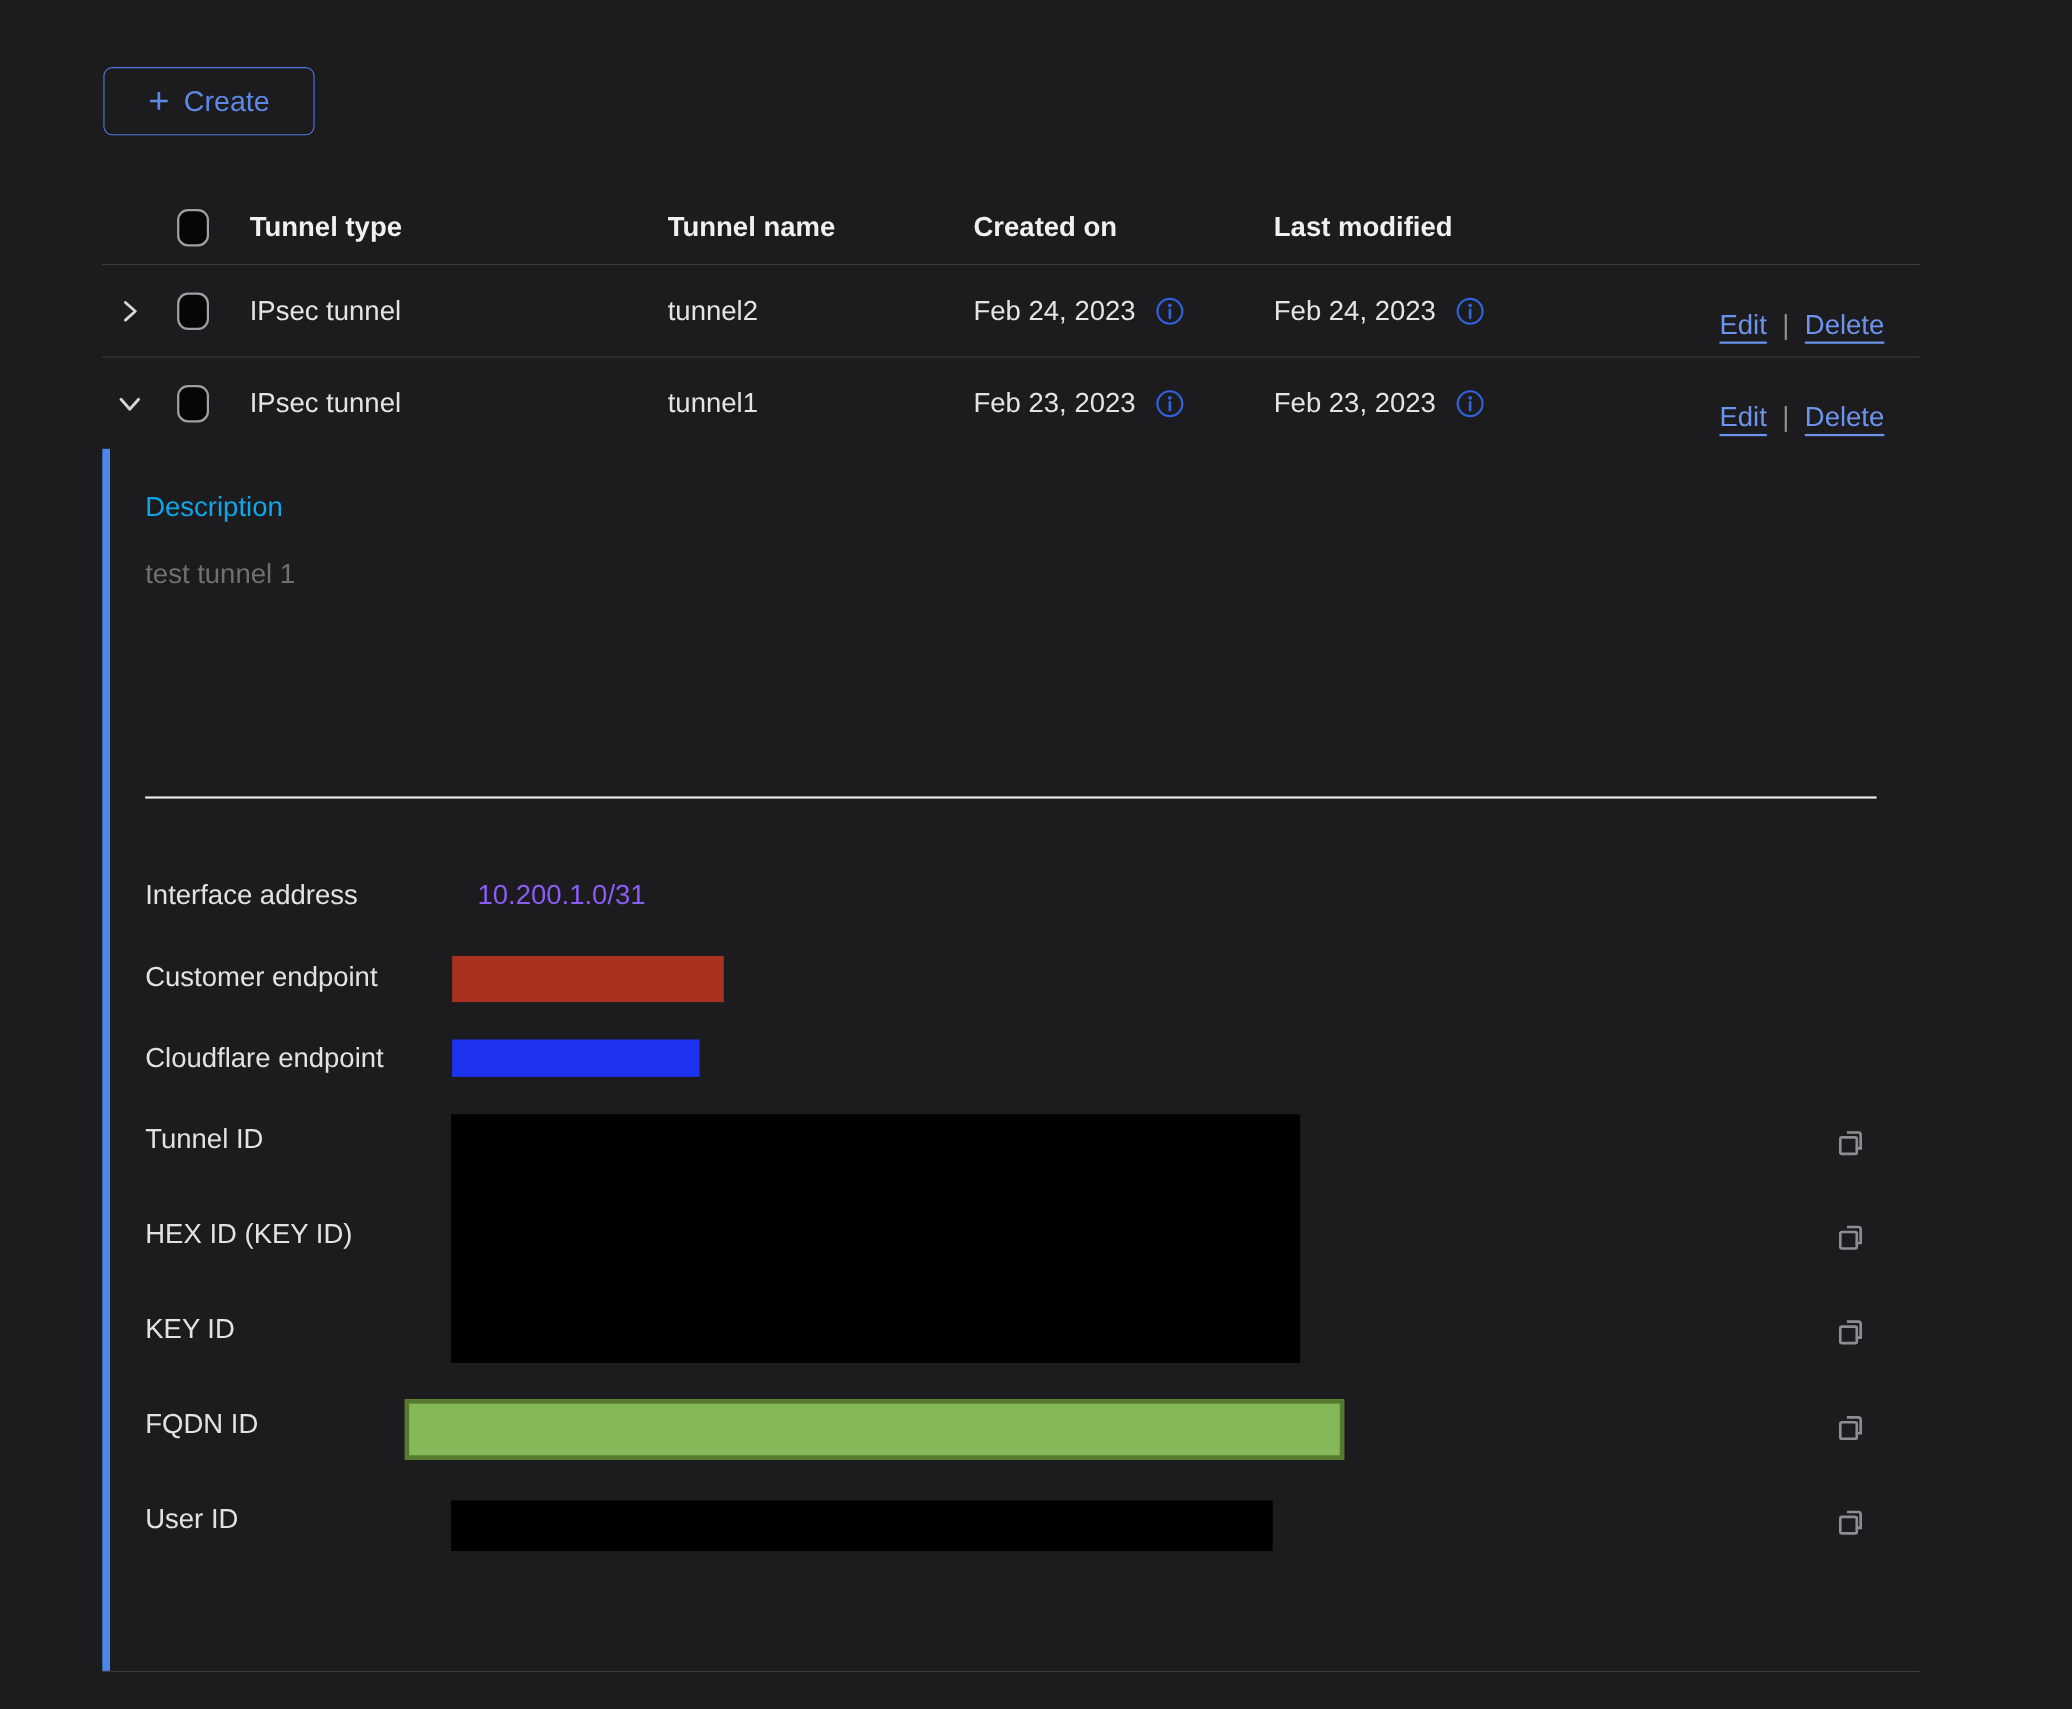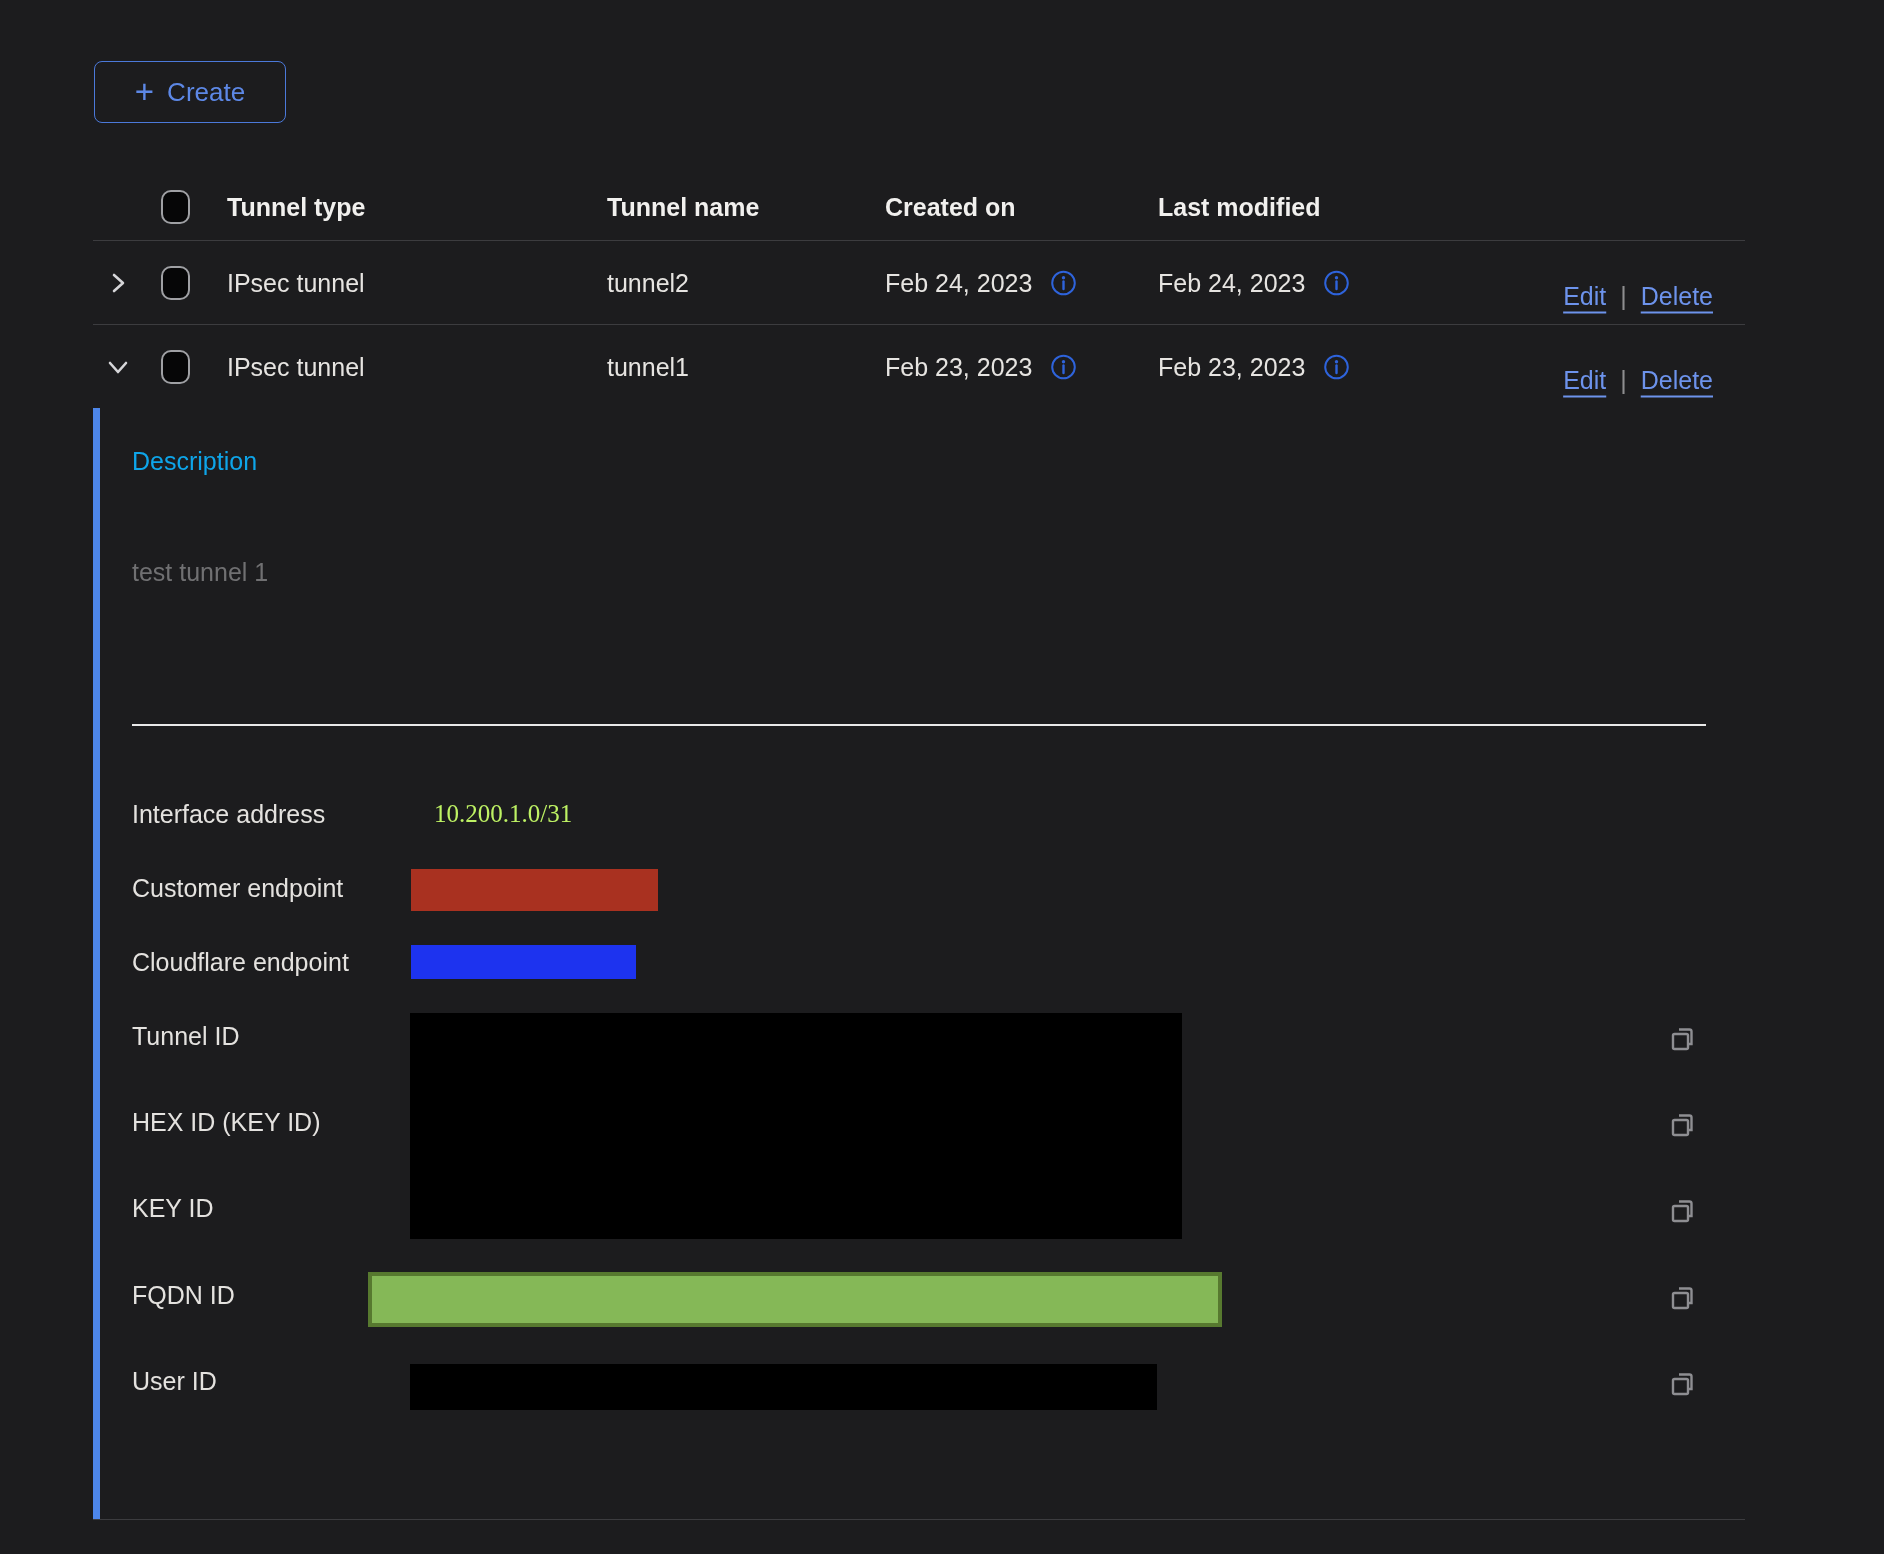--- a/index.html
+++ b/index.html
@@ -37,26 +37,26 @@
   .icon-btn { display: inline-flex; cursor: pointer; }
 
   .link { color: #6d93ec; text-decoration: underline; text-underline-offset: 7px; text-decoration-thickness: 2px; cursor: pointer; }
   .actions { display: inline-flex; align-items: center; gap: 14px; }
   .action-sep { color: #8d8d90; font-size: 25px; }
 
   
   .expand-bar { position: absolute; left: 93px; top: 408px; width: 7px; height: 1111px; background: #4d86ea; }
   .panel-text { position: absolute; left: 132px; font-size: 25px; white-space: nowrap; }
   .desc-label { top: 447px; color: #0ea5e9; }
-  .desc-value { top: 558px; color: #707072; }
+  .desc-value { top: 508px; color: #707072; }
   .btn-health { left: 132px; top: 600px; width: 316px; height: 62px; font-size: 25px; }
   .light-divider { position: absolute; left: 132px; top: 724px; width: 1574px; height: 2px; background: #e9e9e9; }
 
   .flabel { position: absolute; left: 132px; font-size: 25px; color: #e4e2df; white-space: nowrap; }
-  .fvalue { position: absolute; font-size: 25px; color: #bef264; white-space: nowrap; font-family: Liberation Serif, serif; }
+  .fvalue { position: absolute; font-size: 25px; color: #8b5cf6; white-space: nowrap; }
 
   .redact { position: absolute; }
   .r-red   { left: 411px; top: 869px; width: 247px; height: 42px; background: #a93120; }
   .r-blue  { left: 411px; top: 945px; width: 225px; height: 34px; background: #1d33ef; }
   .r-black-large { left: 410px; top: 1013px; width: 772px; height: 226px; background: #000; }
   .r-green { left: 368px; top: 1272px; width: 854px; height: 55px; background: #85b857; border: 4px solid #57792f; }
   .r-black-user { left: 410px; top: 1364px; width: 747px; height: 46px; background: #000; }
 
   .copy-btn { position: absolute; left: 1668px; width: 30px; height: 30px; cursor: pointer; }
 

